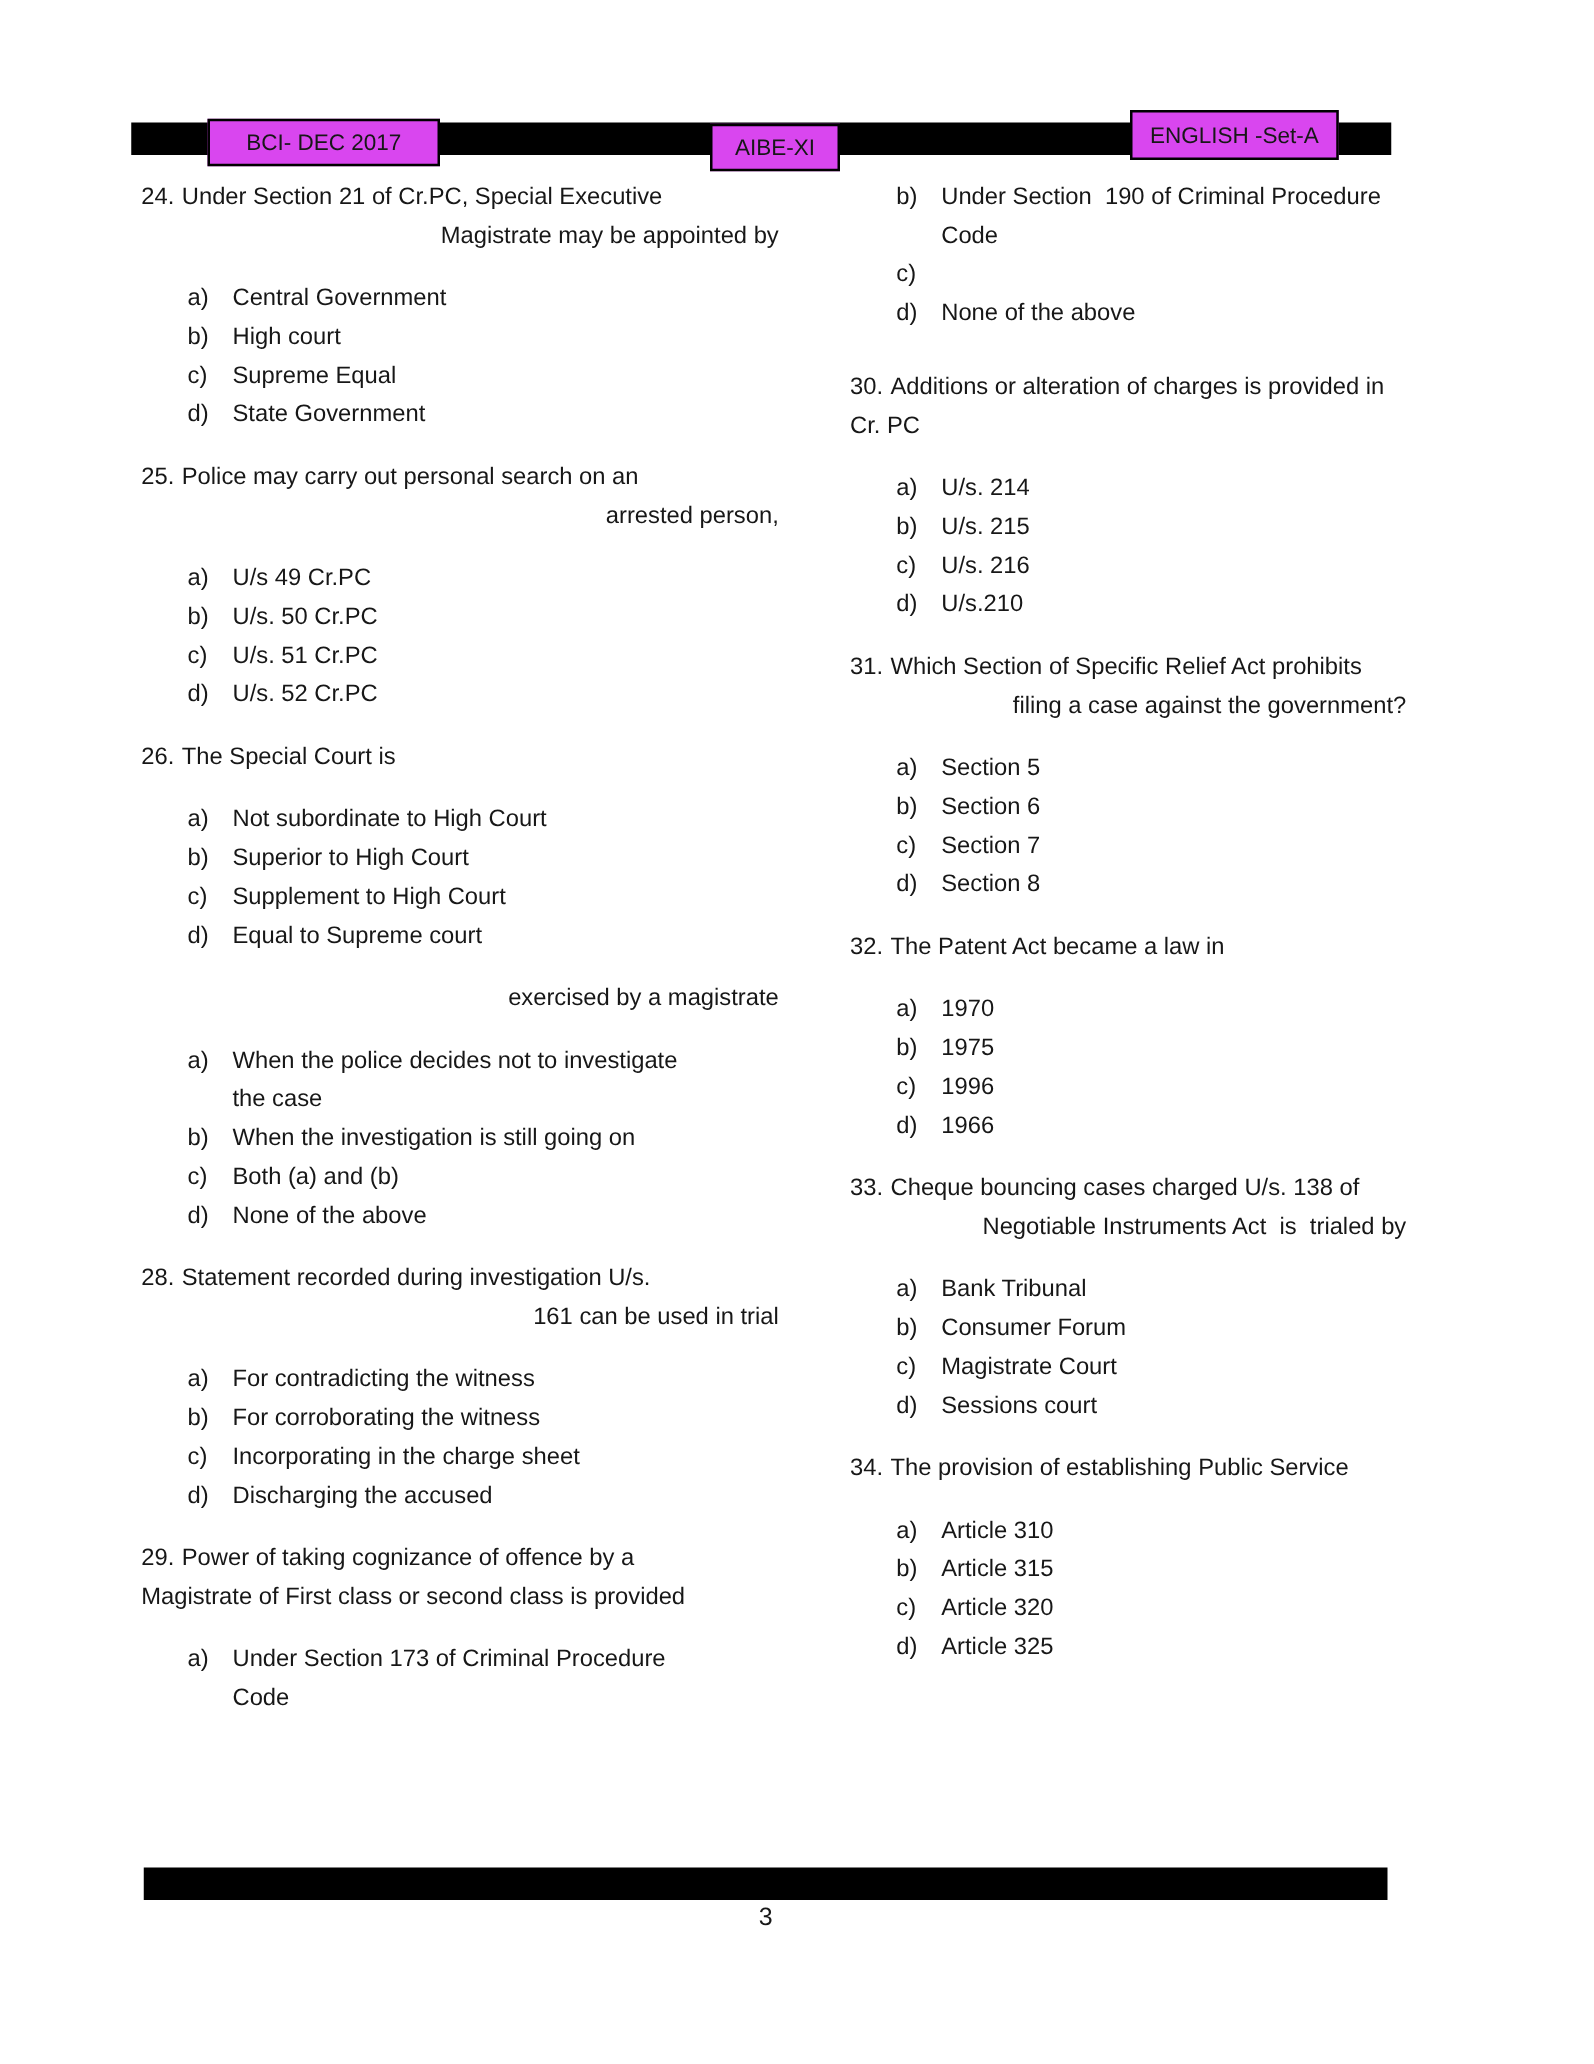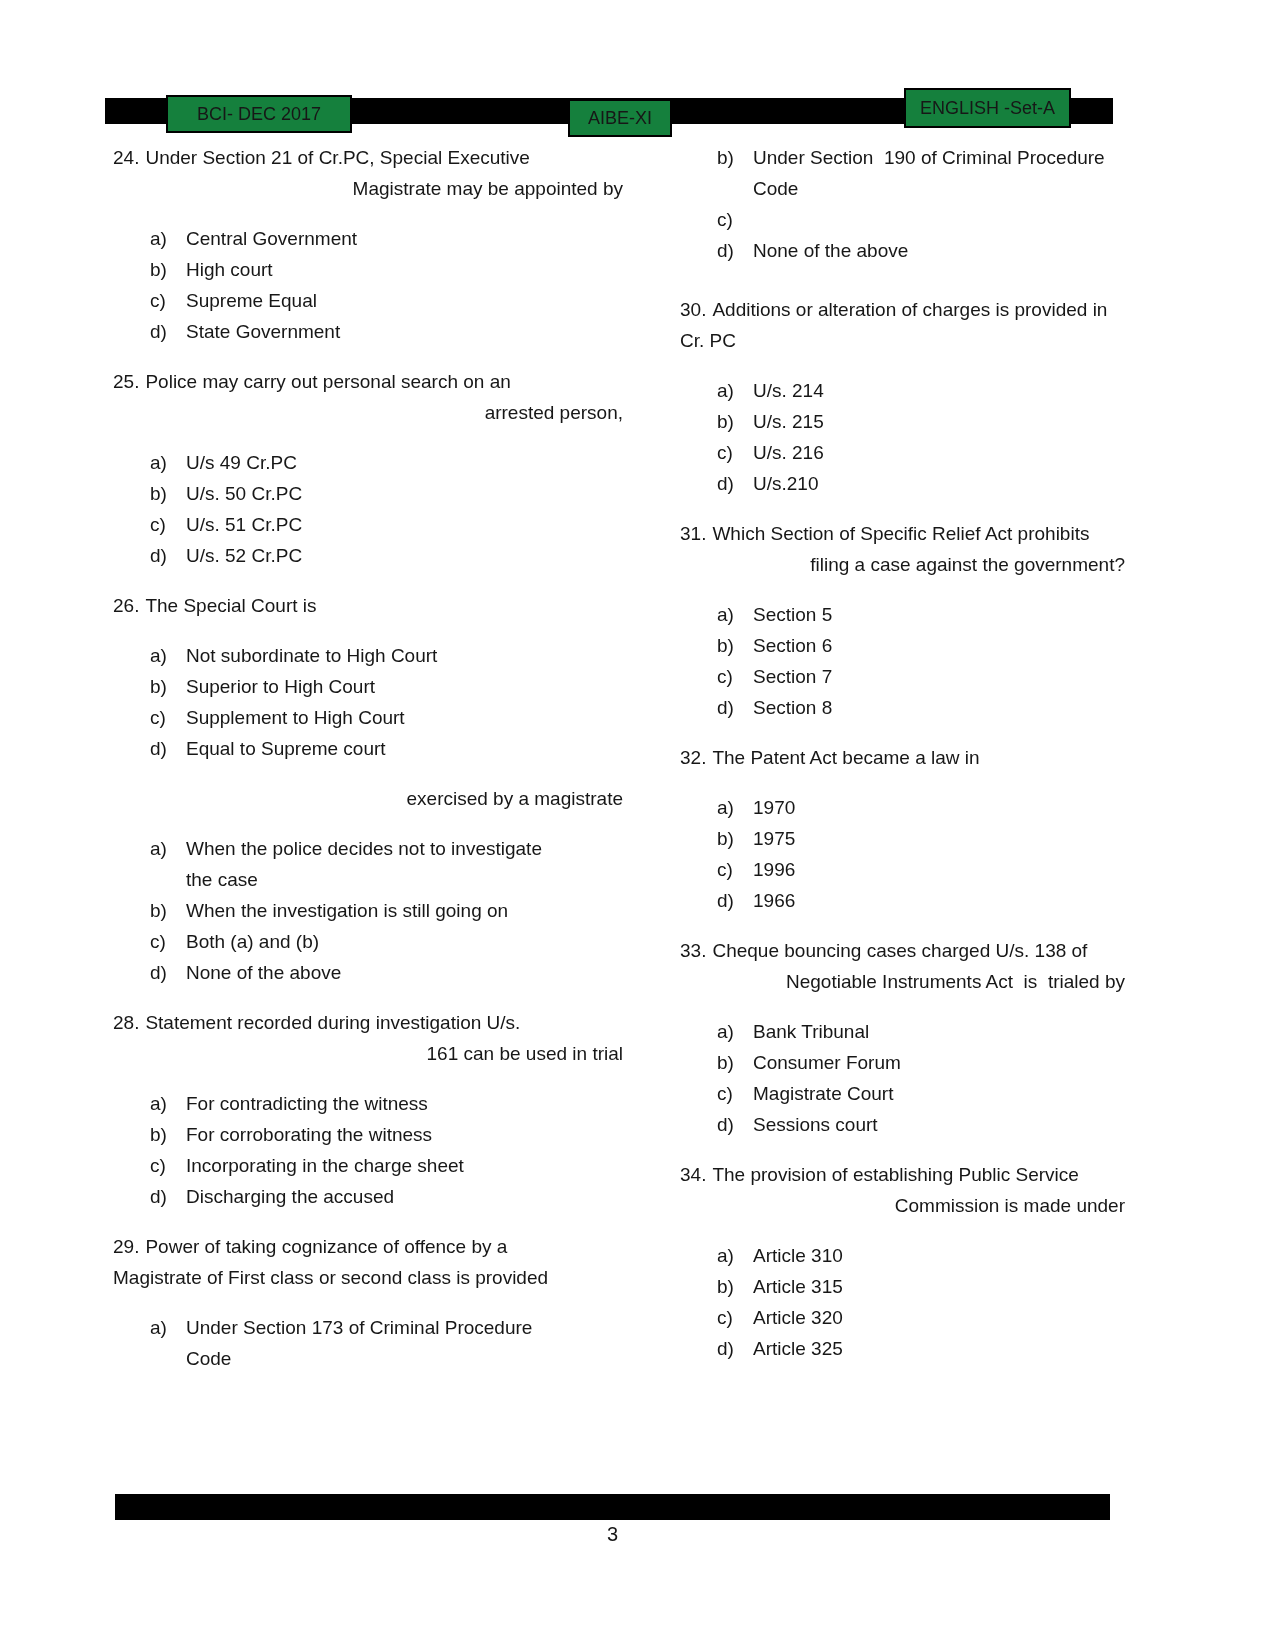--- a/index.html
+++ b/index.html
@@ -15,21 +15,21 @@
   }
   
   .header-bar {
     position: absolute;
     left: 105px; top: 98px;
     width: 1008px; height: 26px;
     background: #000000;
   }
   .badge {
     position: absolute;
-    background: #15803d;
+    background: #d946ef;
     border: 2px solid #000000;
     display: flex;
     align-items: center;
     justify-content: center;
     font-size: 18px;
     white-space: pre;
     z-index: 2;
   }
   .badge-left   { left: 166px; top: 95px;  width: 182px; height: 34px; }
   .badge-center { left: 568px; top: 99px;  width: 100px; height: 34px; }
@@ -384,21 +384,20 @@
           <div class="opt-row">
             <div class="line opt-letter">d)</div>
             <div class="opt-text">
               <div class="line">Sessions court</div>
             </div>
           </div>
         </div>
       </div>
       <div class="q-block">
         <div class="line q-line"><span class="q-num">34.</span><span>The provision of establishing Public Service</span></div>
-        <div class="line q-cont">Commission is made under</div>
         <div class="options">
           <div class="opt-row">
             <div class="line opt-letter">a)</div>
             <div class="opt-text">
               <div class="line">Article 310</div>
             </div>
           </div>
           <div class="opt-row">
             <div class="line opt-letter">b)</div>
             <div class="opt-text">

